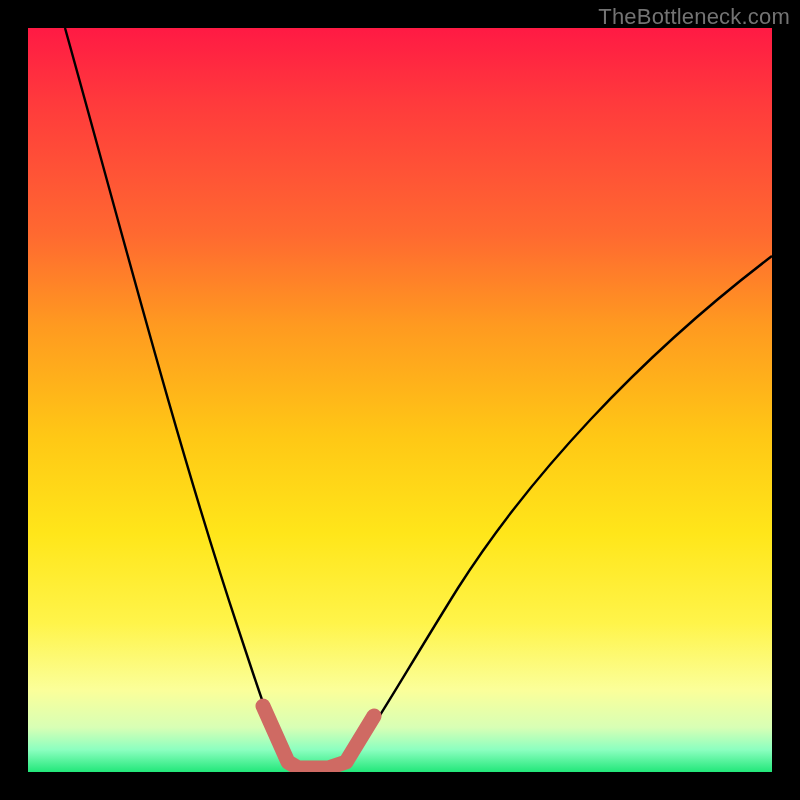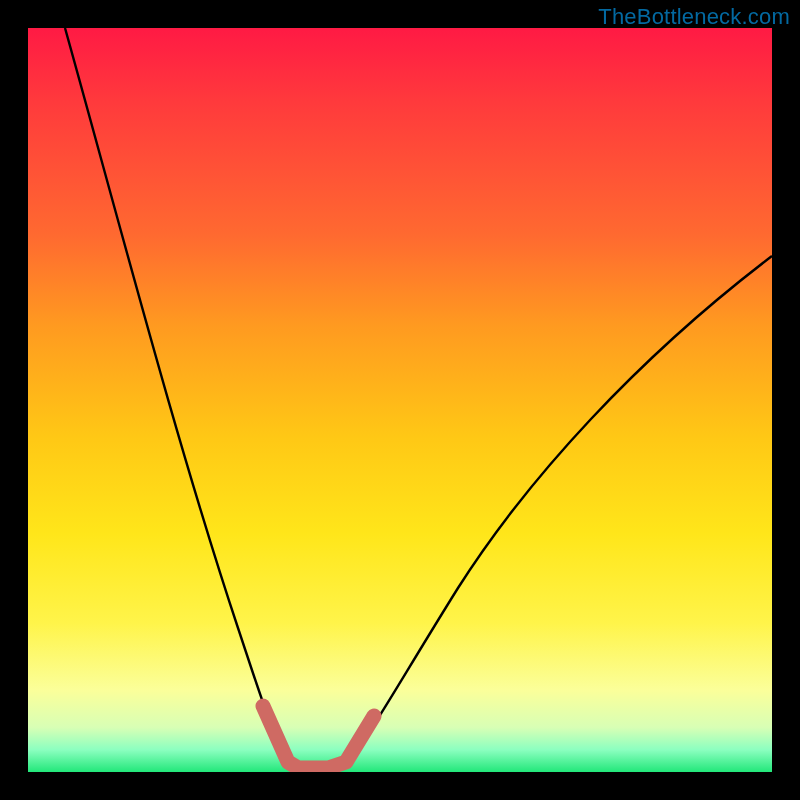--- a/index.html
+++ b/index.html
@@ -41,21 +41,21 @@
       #fbff9a 89%,
       #d8ffb5 94%,
       #8cffc0 97%,
       #22e77a 100%
     );
   }
   .watermark {
     position: absolute;
     top: 4px;
     right: 10px;
-    color: #0369a1;
+    color: #737373;
     font-size: 22px;
     letter-spacing: 0.2px;
   }
   svg.curve {
     position: absolute;
     inset: 0;
     width: 744px;
     height: 744px;
   }
 </style>

